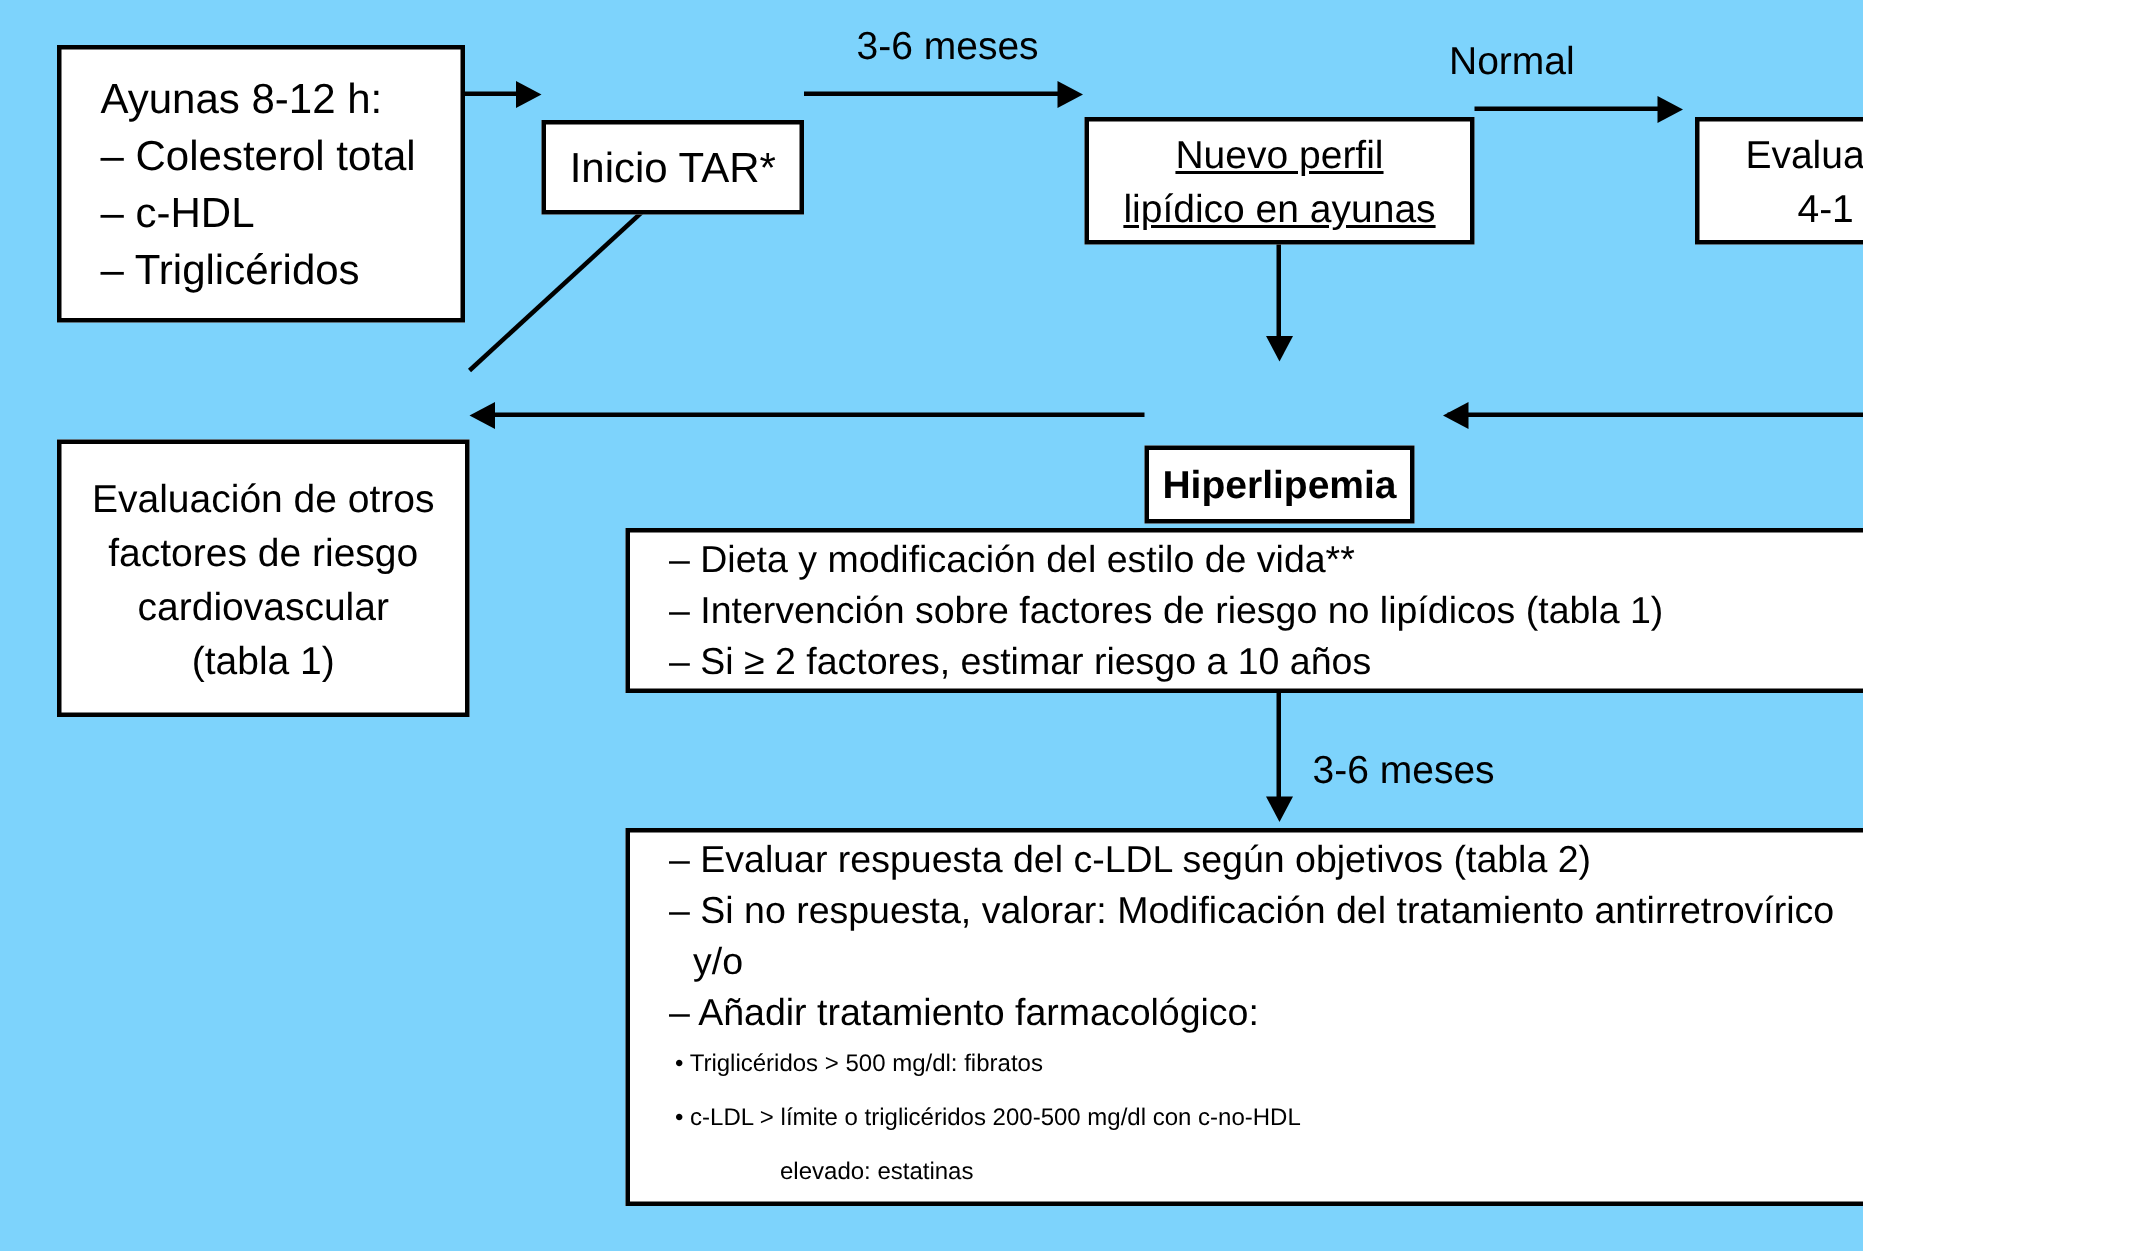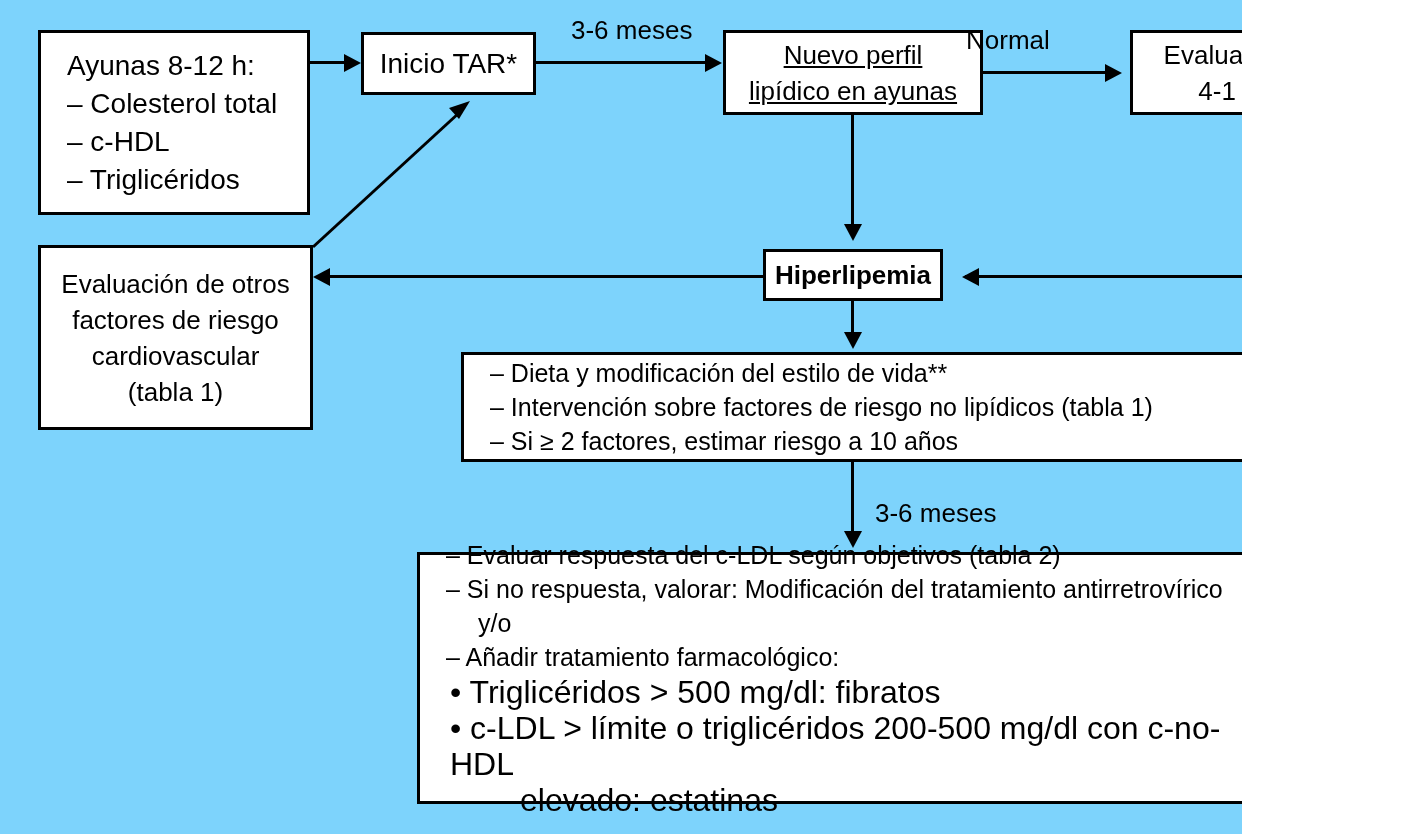--- a/index.html
+++ b/index.html
@@ -19,21 +19,21 @@
   .box {
     position: absolute;
     box-sizing: border-box;
     border: 3px solid #000000;
     background: #ffffff;
     display: flex;
     flex-direction: column;
     justify-content: center;
     z-index: 3;
   }
-  .box.centered { align-items: center; text-align: center; }
+  .box.centered { align-items: center; text-align: center; margin-top: 48px; }
   .box.left { align-items: flex-start; text-align: left; }
   .line {
     position: absolute;
     background: #000000;
     z-index: 1;
   }
   .edge-label {
     position: absolute;
     white-space: nowrap;
     z-index: 4;
@@ -58,21 +58,21 @@
   .ah-down {
     border-left: 9px solid transparent;
     border-right: 9px solid transparent;
     border-top: 17px solid #000000;
   }
   .diag { position: absolute; z-index: 1; overflow: visible; }
   .bx-line { display: block; }
   .t28 { font-size: 28px; line-height: 38px; }
   .t26 { font-size: 26px; line-height: 36px; }
   .t25 { font-size: 25px; line-height: 34px; }
-  .t24 { font-size: 32px; line-height: 36px; }
+  .t24 { font-size: 16px; line-height: 36px; }
   .pad-l { padding-left: 26px; padding-right: 14px; }
   .sublist { padding-left: 30px; }
 </style>
 </head>
 <body>
 
 <div id="canvas">
 
   <div class="box left" style="left:38px; top:30px; width:272px; height:185px;">
     <span class="bx-line t28 pad-l">Ayunas 8-12 h:</span>
@@ -128,33 +128,33 @@
   </div>
 
   <svg class="diag" style="left:300px; top:95px; width:180px; height:160px;" viewBox="0 0 180 160" xmlns="http://www.w3.org/2000/svg">
     <line x1="13" y1="152" x2="160" y2="17" stroke="#000000" stroke-width="3"></line>
     <polygon points="170,6 149,13 159,24" fill="#000000"></polygon>
   </svg>
 
   <div class="line" style="left:851px; top:301px; width:3px; height:34px;"></div>
   <div class="arrowhead ah-down" style="left:843.5px; top:332px;"></div>
 
-  <div class="box left" style="left:417px; top:352px; width:874px; height:110px;margin-left:44px;">
+  <div class="box left" style="left:417px; top:352px; width:874px; height:110px;">
     <span class="bx-line t25 pad-l">– Dieta y modificación del estilo de vida**</span>
     <span class="bx-line t25 pad-l">– Intervención sobre factores de riesgo no lipídicos (tabla 1)</span>
     <span class="bx-line t25 pad-l">– Si ≥ 2 factores, estimar riesgo a 10 años</span>
   </div>
 
   <div class="line" style="left:851px; top:462px; width:3px; height:72px;"></div>
   <div class="arrowhead ah-down" style="left:843.5px; top:531px;"></div>
   <div class="edge-label t26" style="left:875px; top:495px;">3-6 meses</div>
 
   <div class="box left" style="left:417px; top:552px; width:881px; height:252px;">
     <span class="bx-line t25 pad-l">– Evaluar respuesta del c-LDL según objetivos (tabla 2)</span>
     <span class="bx-line t25 pad-l">– Si no respuesta, valorar: Modificación del tratamiento antirretrovírico</span>
-    <span class="bx-line t25 pad-l" style="padding-left:58px;">y/o</span>
+    <span class="bx-line t25 pad-l" style="padding-left:42px;">y/o</span>
     <span class="bx-line t25 pad-l">– Añadir tratamiento farmacológico:</span>
     <span class="bx-line t24 pad-l sublist">• Triglicéridos &gt; 500 mg/dl: fibratos</span>
     <span class="bx-line t24 pad-l sublist">• c-LDL &gt; límite o triglicéridos 200-500 mg/dl con c-no-HDL</span>
     <span class="bx-line t24 pad-l" style="padding-left:100px;">elevado: estatinas</span>
   </div>
 
 </div>
 
 </body></html>

